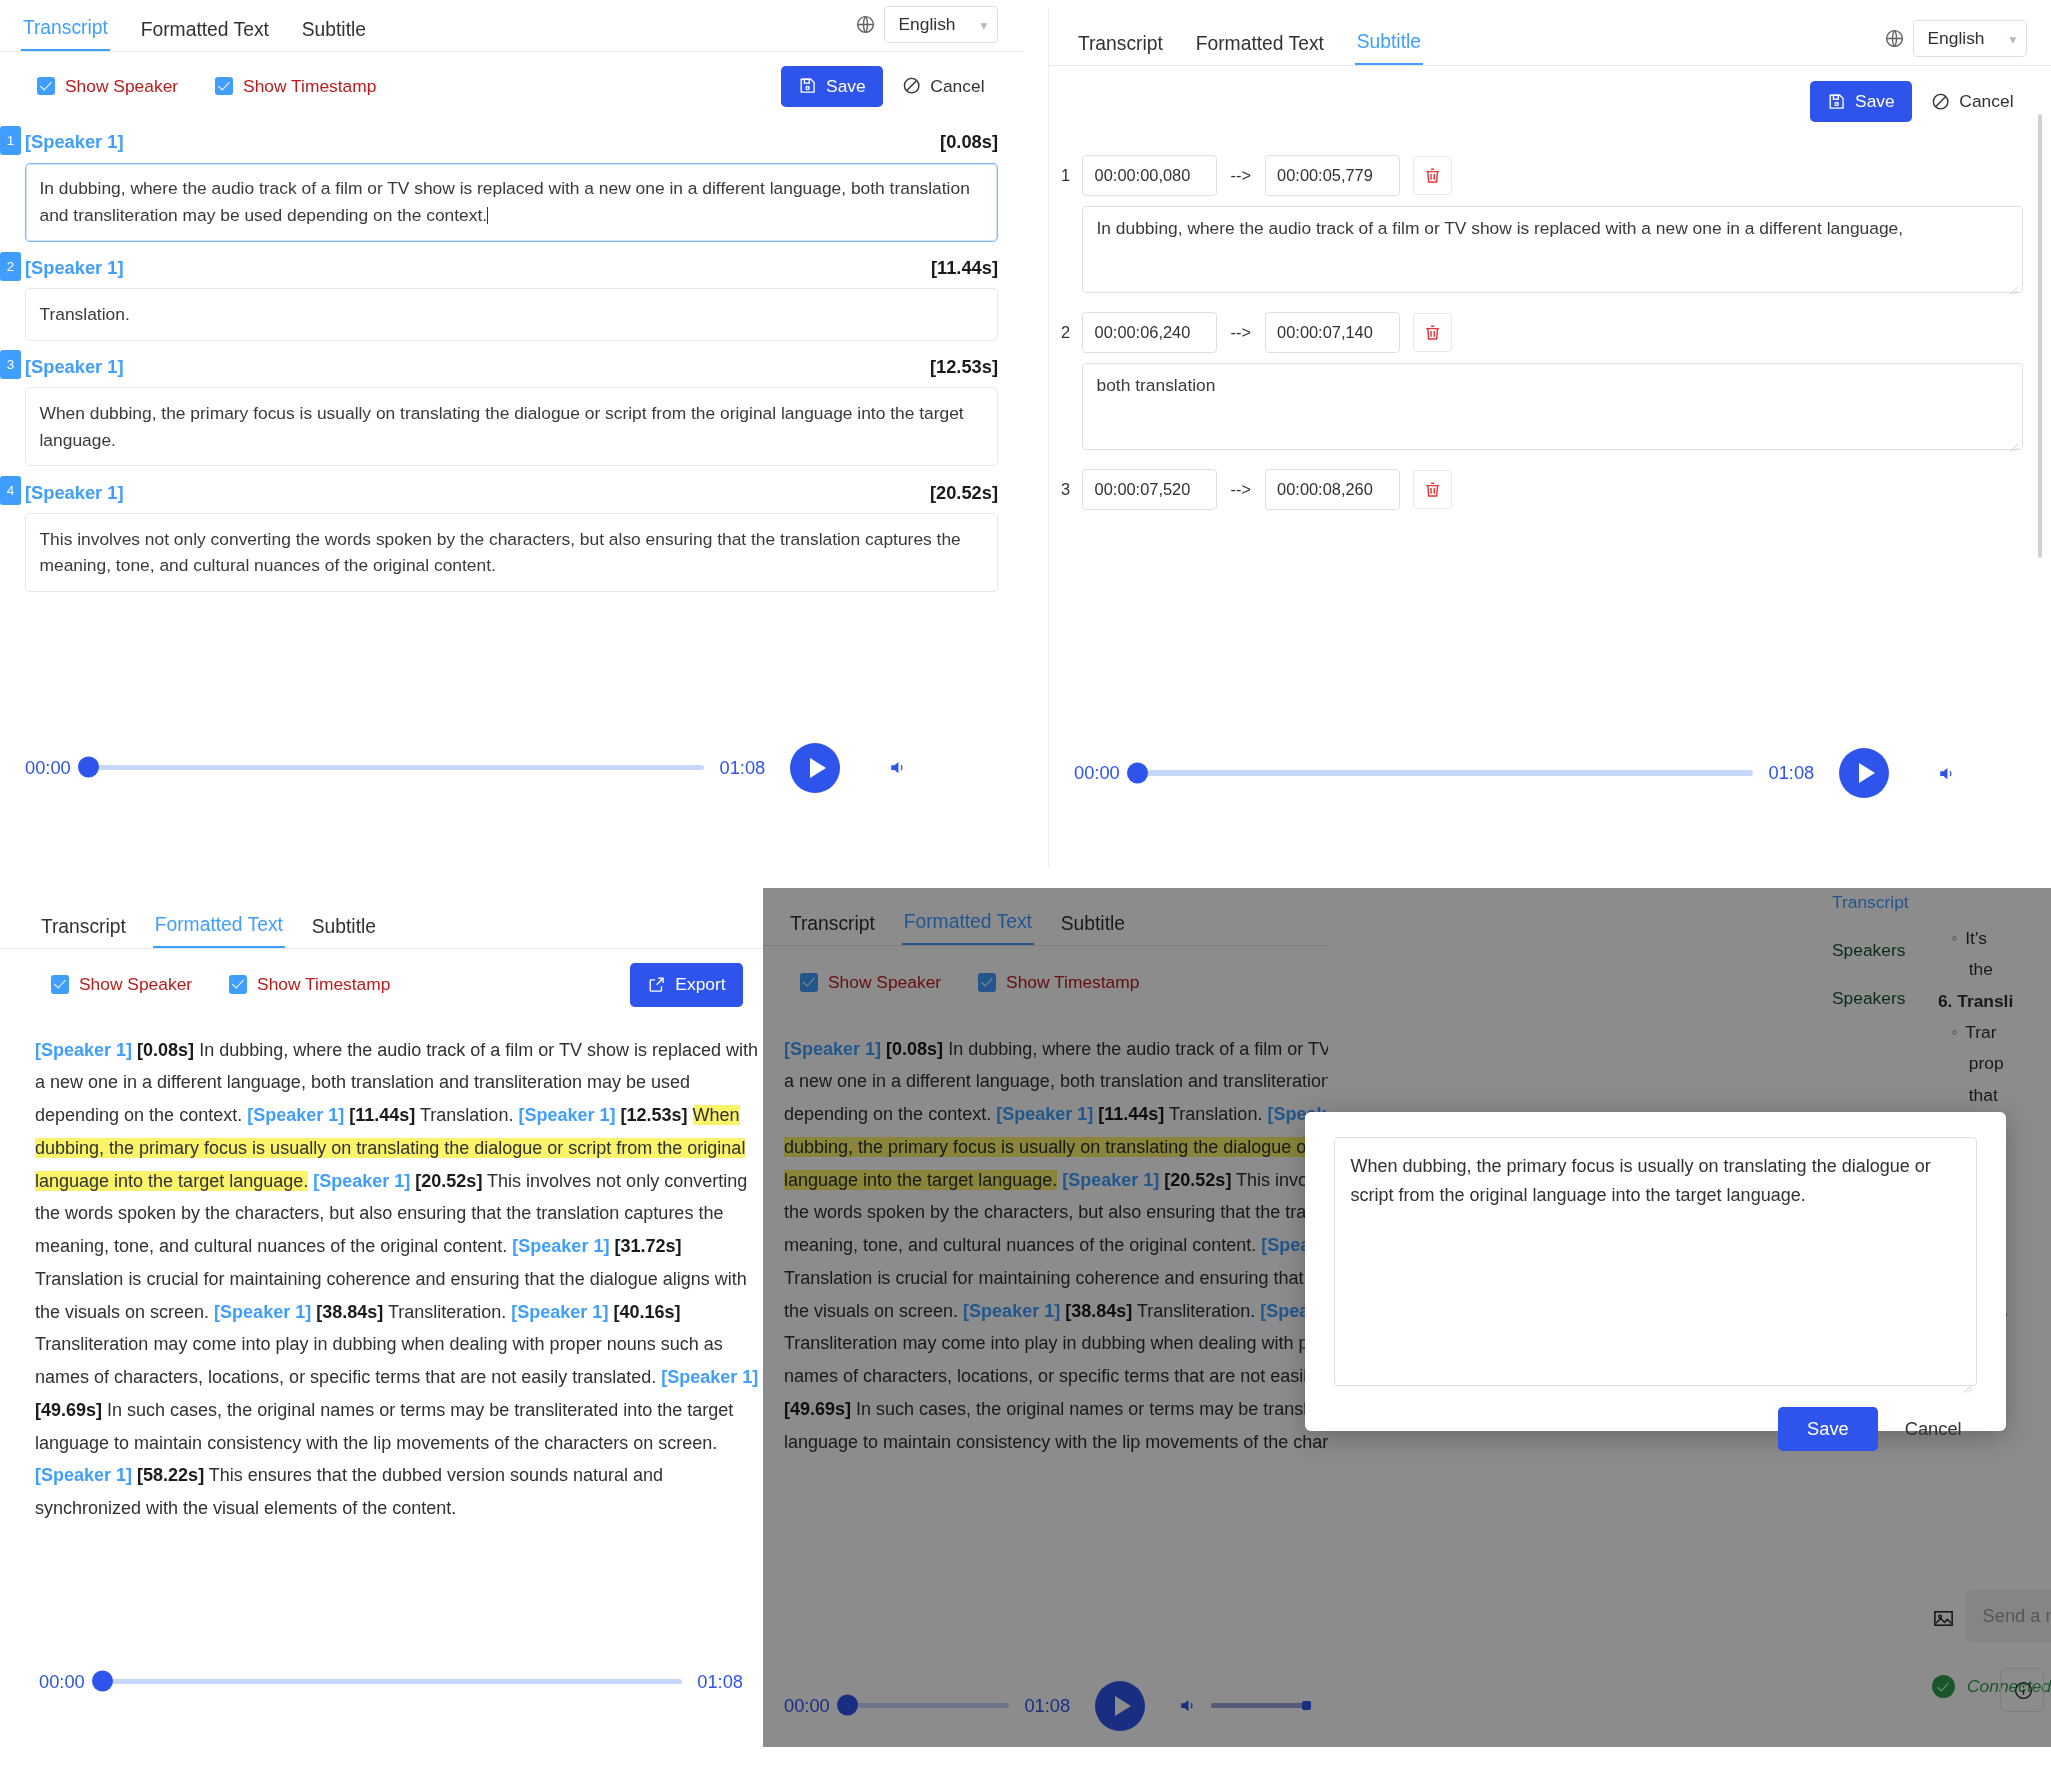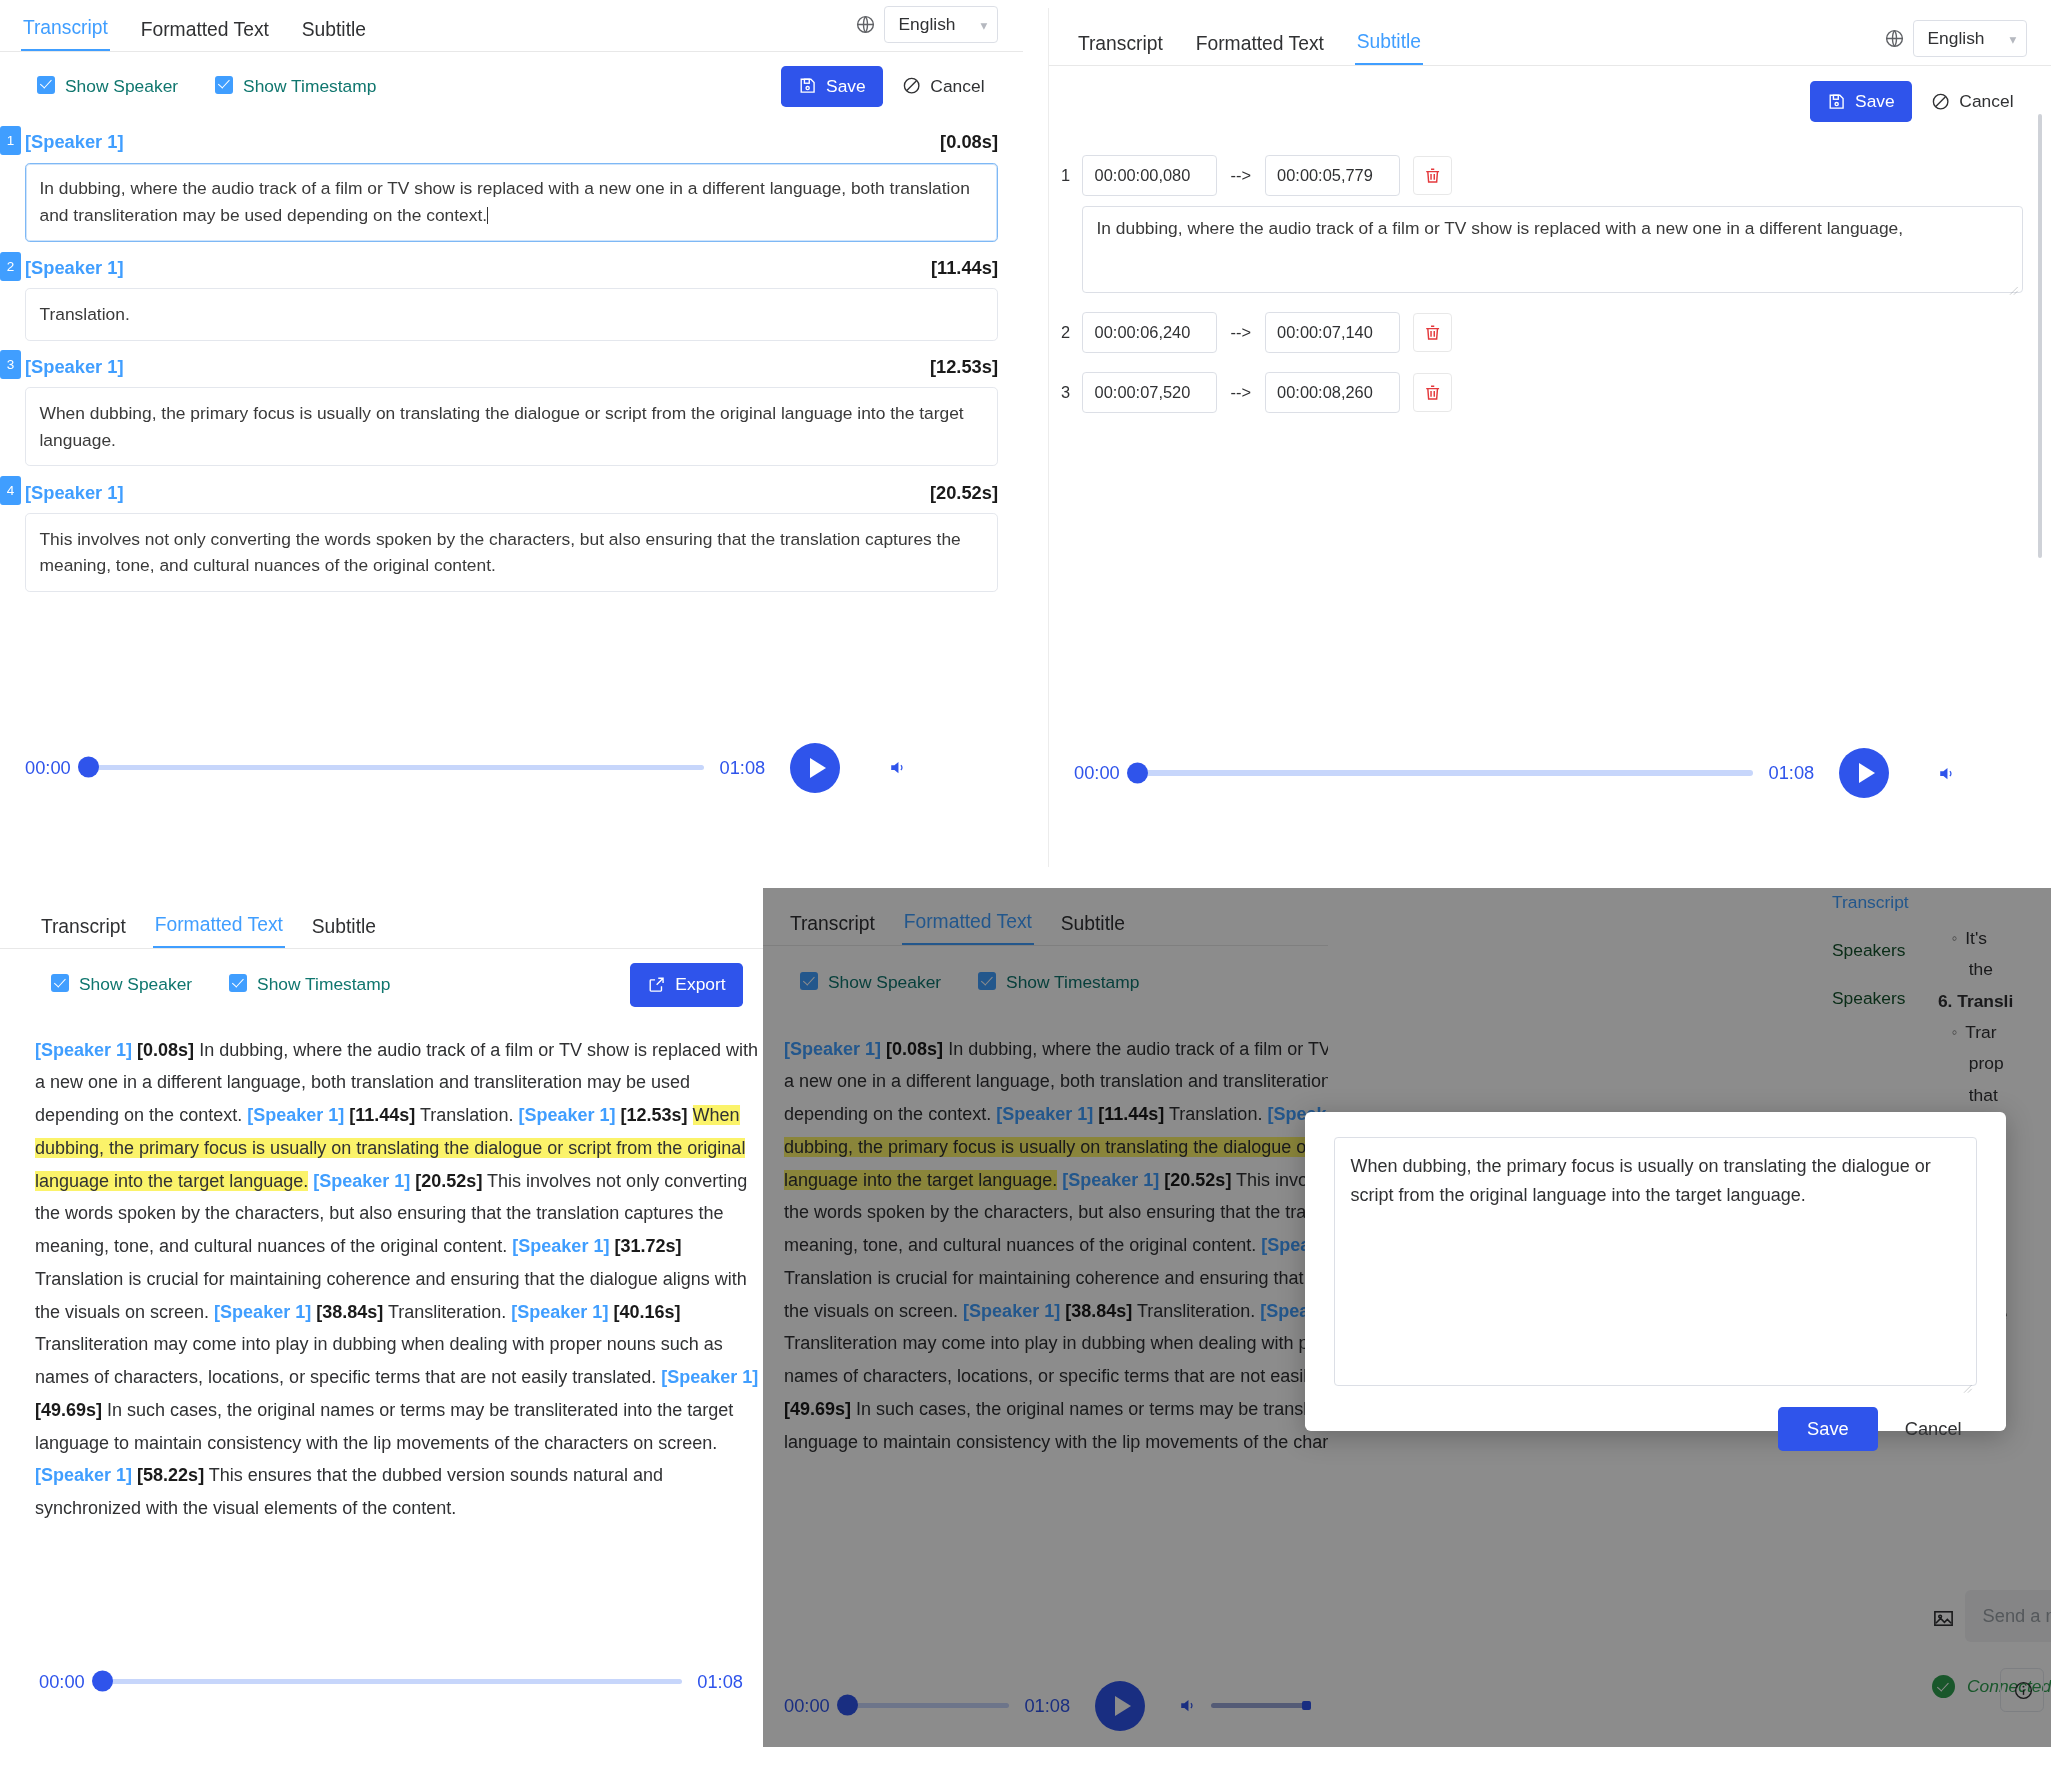--- a/index.html
+++ b/index.html
@@ -23,21 +23,21 @@
   .globe { width: 21px; height: 21px; color: #606266; display: inline-block; }
   .lang-select {
     border: 1px solid #dcdfe6; border-radius: 3.9px; height: 37px;
     display: flex; align-items: center; justify-content: space-between;
     padding: 0 9.7px 0 13.5px; min-width: 114px; font-size: 17.4px; color: #303133; background: #fff;
   }
   .lang-select .chev { color: #b5b8bf; font-size: 13.5px; margin-left: 9.7px; }
 
   
   .toolbar { display: flex; align-items: center; padding: 13.5px 25px 9.7px 21px; gap: 21px; }
-  .chk { display: flex; gap: 9.7px; font-size: 17.4px; color: #0f766e; padding-left: 16px; }
+  .chk { display: flex; align-items: center; gap: 9.7px; font-size: 17.4px; color: #b91c1c; padding-left: 16px; }
   .box { width: 18.3px; height: 18.3px; border-radius: 2.9px; background: #409eff; position: relative; flex: 0 0 auto; }
   .box::after { content: ""; position: absolute; left: 5.8px; top: 1.9px; width: 4.8px; height: 9.7px;
     border: solid #fff; border-width: 0 1.9px 1.9px 0; transform: rotate(43deg); }
 
   .tb-right { margin-left: auto; display: flex; align-items: center; gap: 5.8px; }
   .btn-primary {
     background: #2f54eb; color: #fff; border: none; border-radius: 4.8px;
     height: 41px; padding: 0 17.4px; display: inline-flex; align-items: center; gap: 8.7px;
     font-size: 17.4px; cursor: pointer;
   }
@@ -321,20 +321,23 @@
             <span class="arrow">--&gt;</span>
             <div class="time-in">
               <span>00:00:07,140</span>
             </div>
             <button class="trash-btn">
               <svg viewBox="0 0 24 24" width="19.3" height="19.3" fill="none" stroke="#e4393c" stroke-width="1.8">
                 <path d="M4 7h16M10 4h4M6 7l1 13h10l1-13M10 10v7M14 10v7"></path>
               </svg>
             </button>
           </div>
+          <div class="sub-text tall"><span>both translation</span><span class="resizer"><svg viewBox="0 0 10 10" width="9.7" height="9.7" stroke="#909399" stroke-width="1">
+                <path d="M9 1L1 9M9 5L5 9"></path>
+              </svg></span></div>
         </div>
         <div>
           <div class="sub-row">
             <span class="sub-idx">3</span>
             <div class="time-in">
               <span>00:00:07,520</span>
             </div>
             <span class="arrow">--&gt;</span>
             <div class="time-in">
               <span>00:00:08,260</span>

